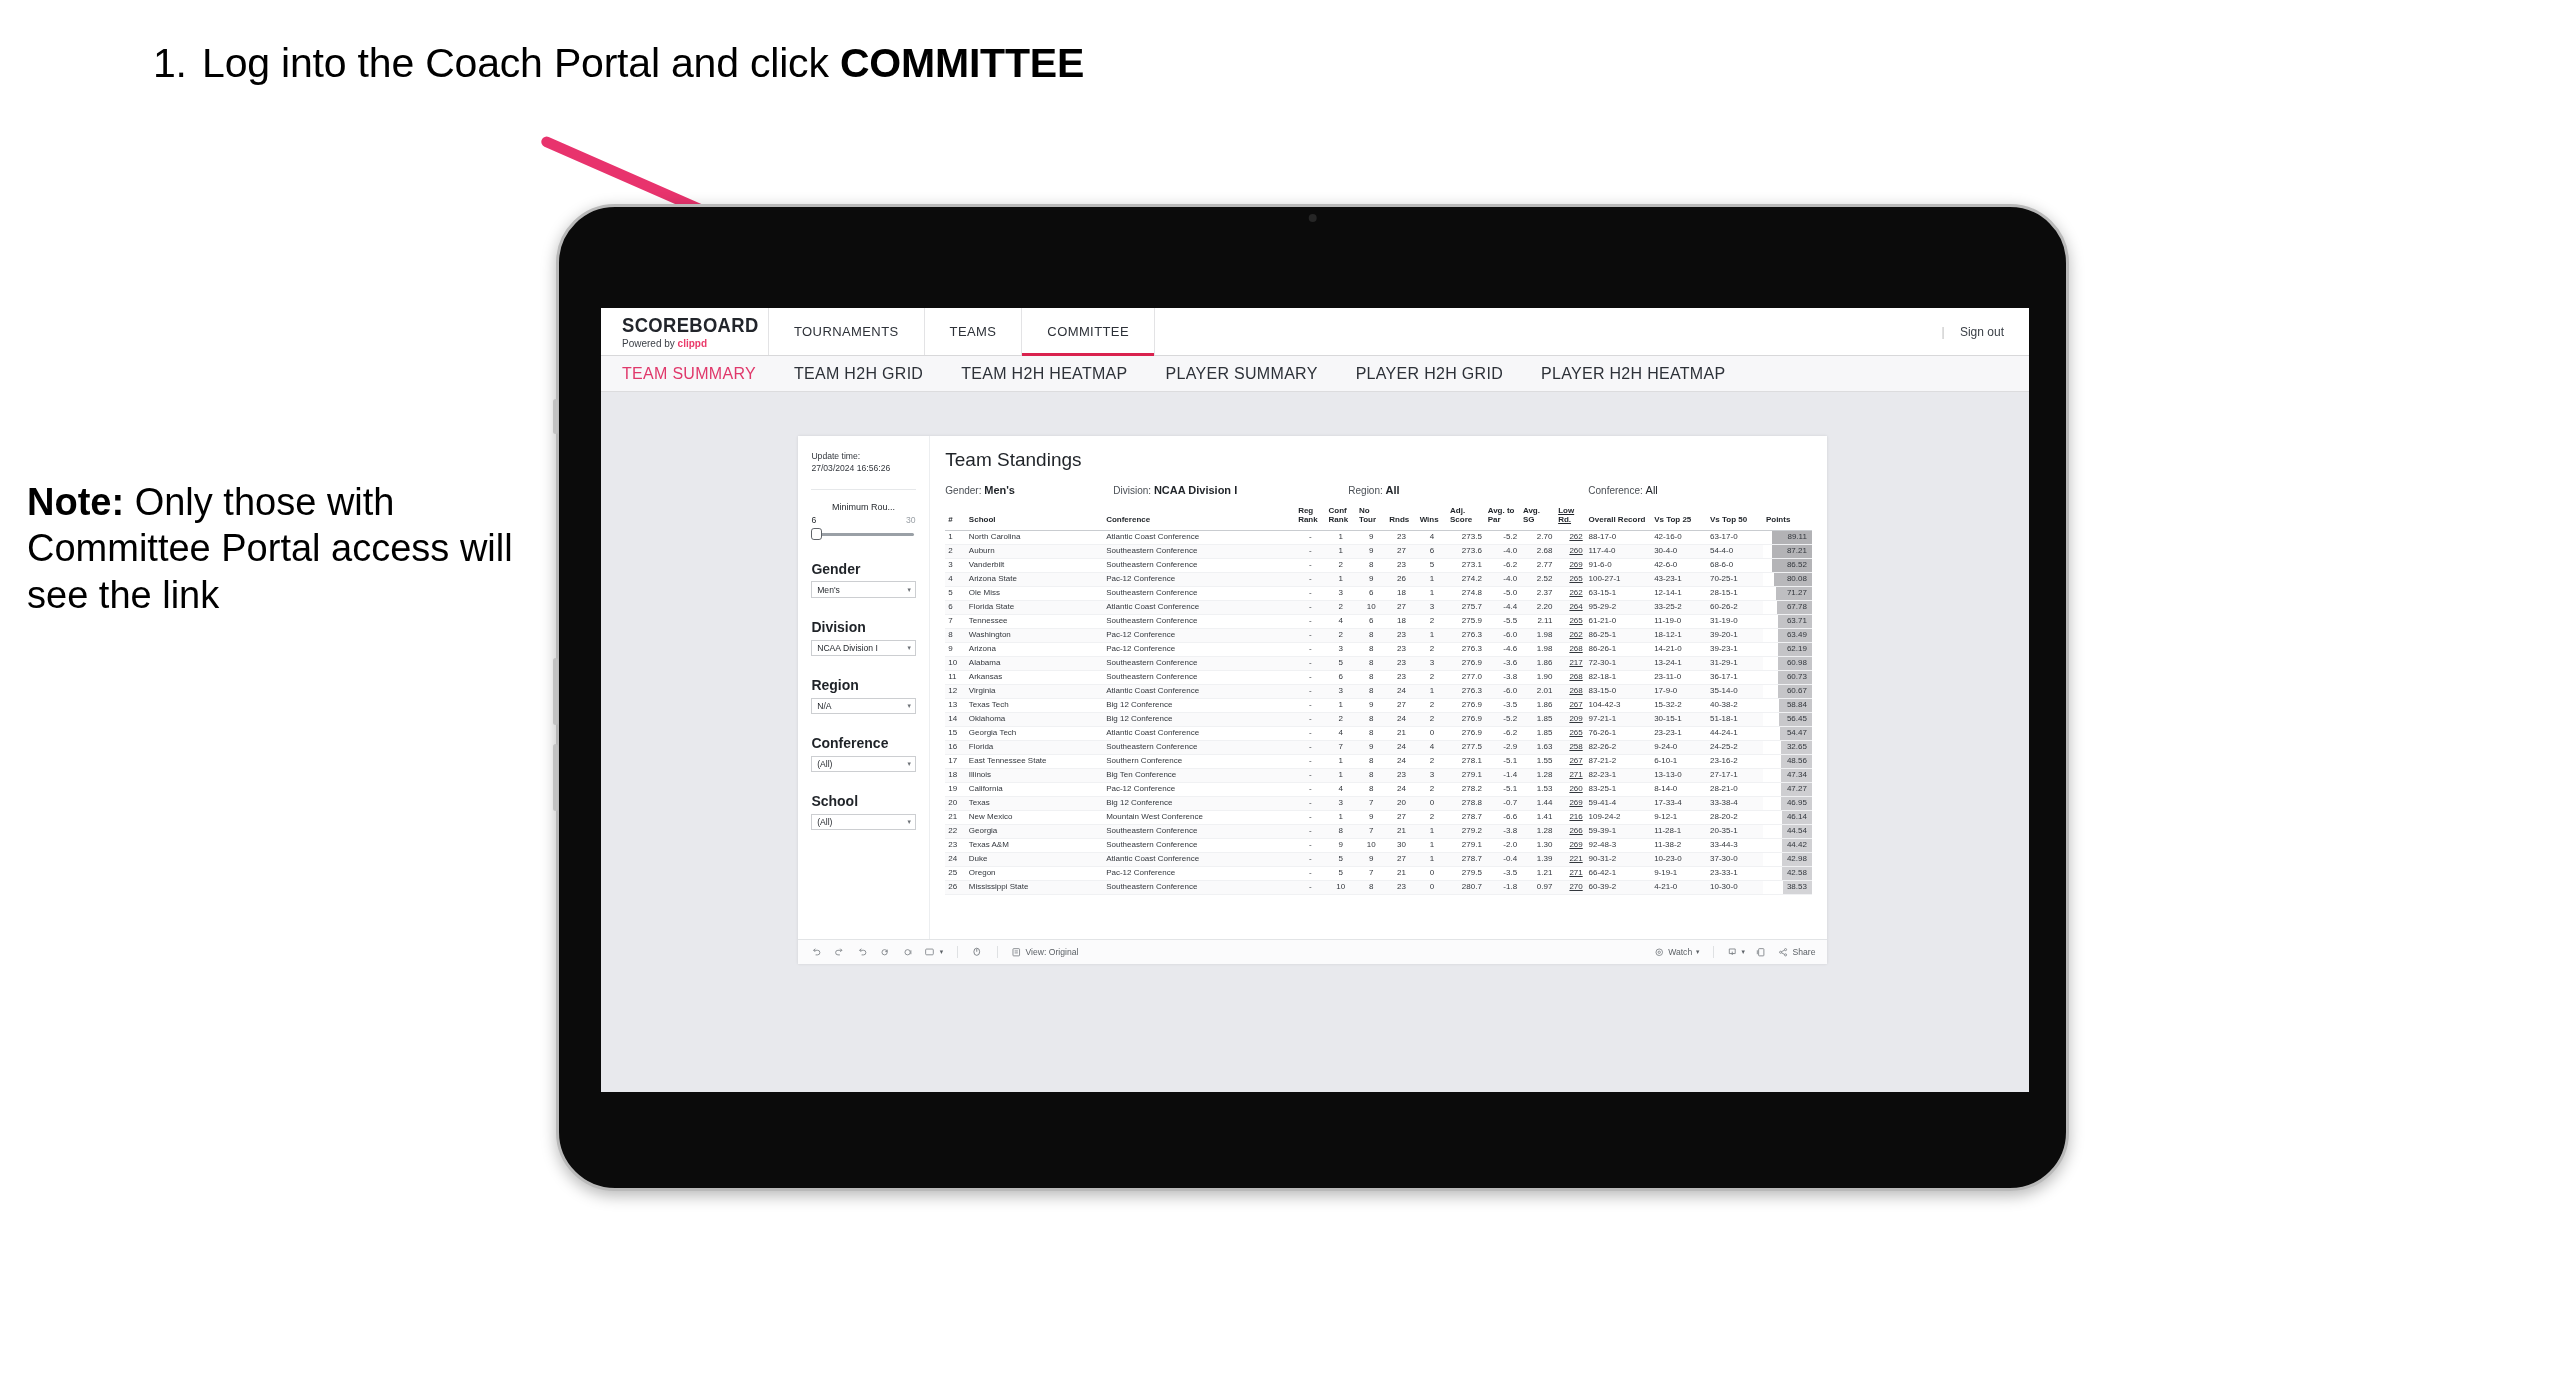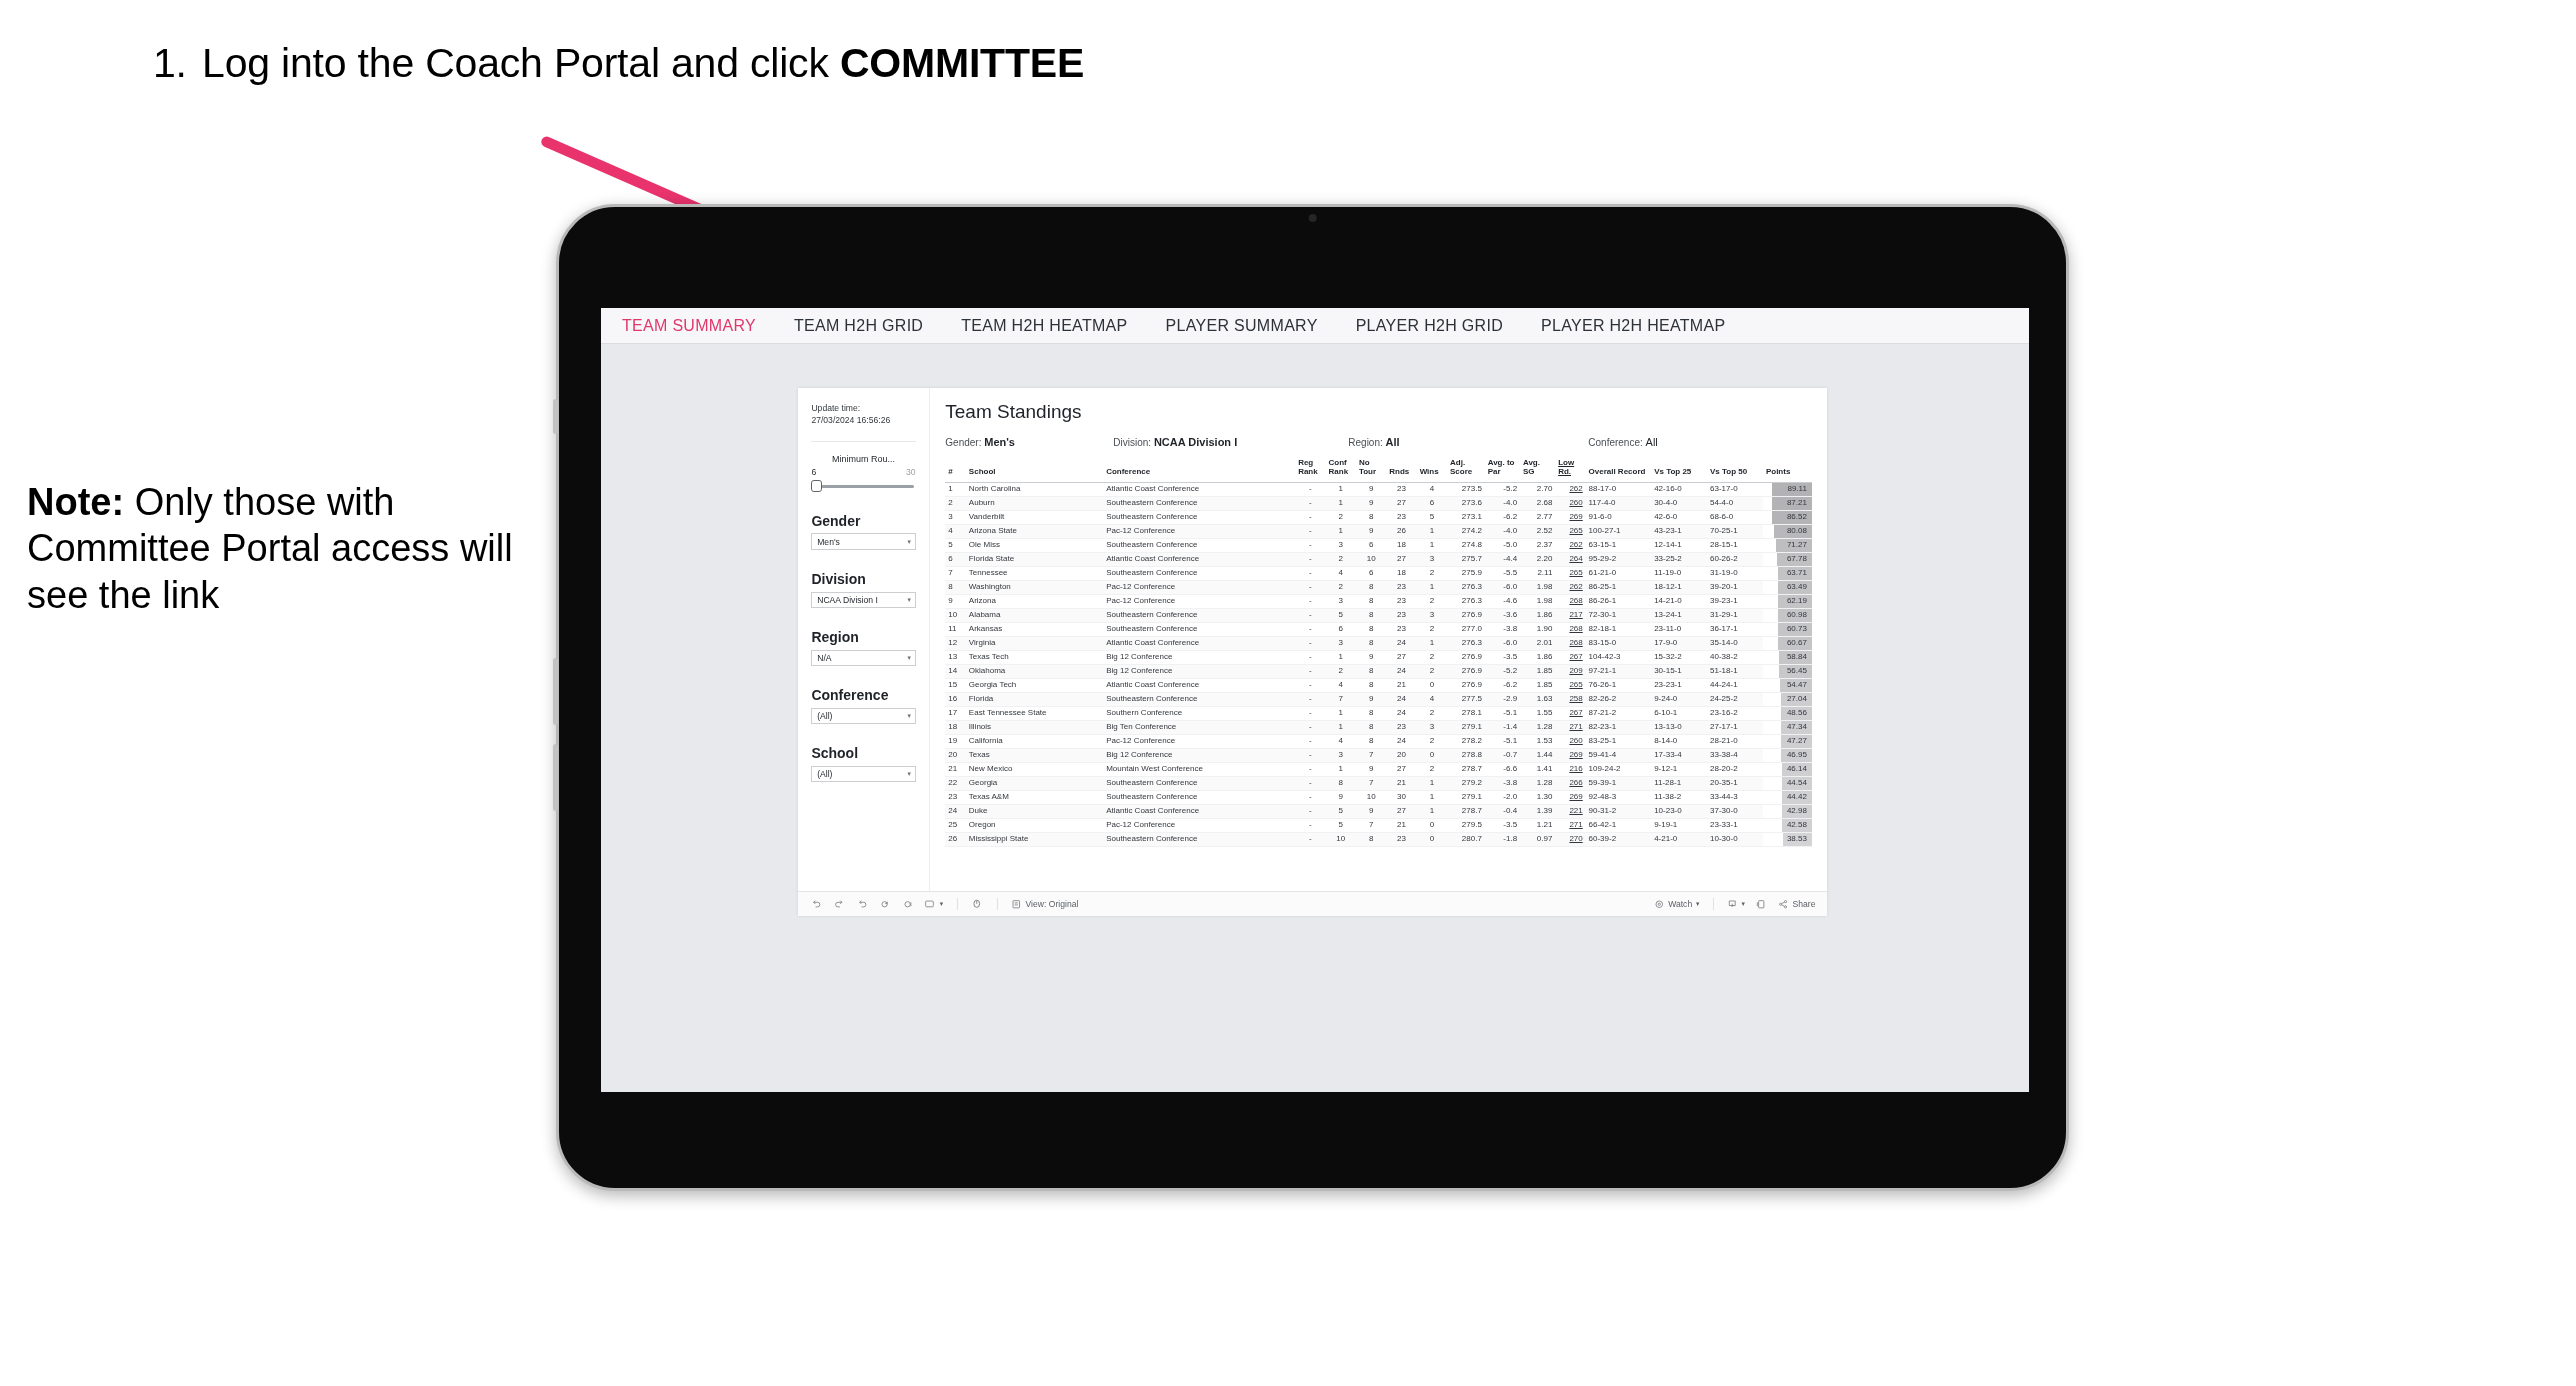--- a/index.html
+++ b/index.html
@@ -210,20 +210,38 @@
     </g>
   </svg>
 
   <div class="tablet">
     <div class="btn-side b1"></div>
     <div class="btn-side b2"></div>
     <div class="btn-side b3"></div>
 
     <div class="screen">
 
+      <div class="appbar">
+        <div class="brand">
+          <div class="wordmark">SCOREBOARD</div>
+          <div class="poweredby">
+            <span>Powered by </span><span class="clippd">clippd</span>
+          </div>
+        </div>
+        <div class="topnav">
+          <div class="item">TOURNAMENTS</div>
+          <div class="item">TEAMS</div>
+          <div class="item active">COMMITTEE</div>
+        </div>
+        <div class="spacer"></div>
+        <div class="signout">
+          <span class="bar">|</span>
+          <span class="link">Sign out</span>
+        </div>
+      </div>
 
       <div class="subnav">
         <div class="tab active">TEAM SUMMARY</div>
         <div class="tab">TEAM H2H GRID</div>
         <div class="tab">TEAM H2H HEATMAP</div>
         <div class="tab">PLAYER SUMMARY</div>
         <div class="tab">PLAYER H2H GRID</div>
         <div class="tab">PLAYER H2H HEATMAP</div>
       </div>
 
@@ -604,21 +622,21 @@
                         <td class="c-notour">9</td>
                         <td class="c-rnds">24</td>
                         <td class="c-wins">4</td>
                         <td class="c-adj">277.5</td>
                         <td class="c-par">-2.9</td>
                         <td class="c-sg">1.63</td>
                         <td class="c-low">258</td>
                         <td class="c-rec">82-26-2</td>
                         <td class="c-t25">9-24-0</td>
                         <td class="c-t50">24-25-2</td>
-                        <td class="c-pts" style="background: linear-gradient(to left, rgb(205, 205, 208) 31px, transparent 31px);">27.04</td>
+                        <td class="c-pts" style="background: linear-gradient(to left, rgb(205, 205, 208) 31px, transparent 31px);">32.65</td>
                       </tr>
                       <tr>
                         <td class="c-num">17</td>
                         <td class="c-school">East Tennessee State</td>
                         <td class="c-conf">Southern Conference</td>
                         <td class="c-reg">-</td>
                         <td class="c-confrank">1</td>
                         <td class="c-notour">8</td>
                         <td class="c-rnds">24</td>
                         <td class="c-wins">2</td>

